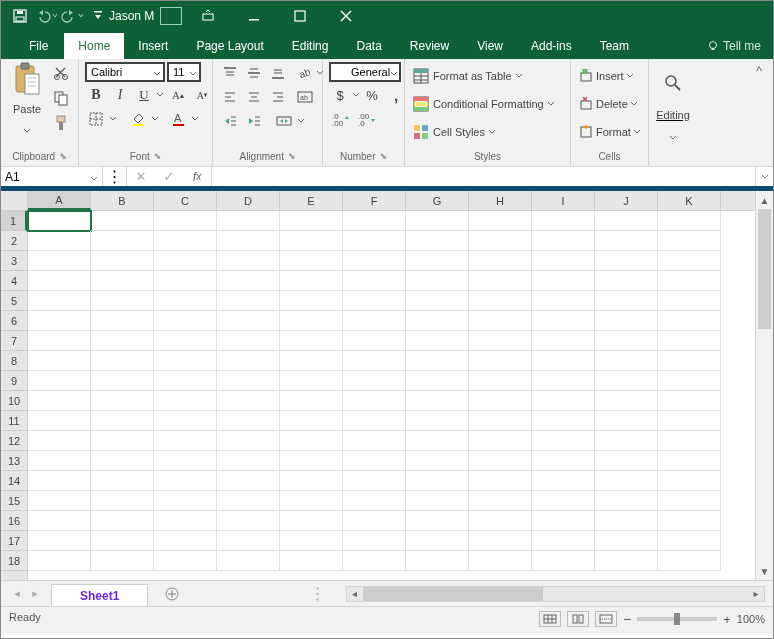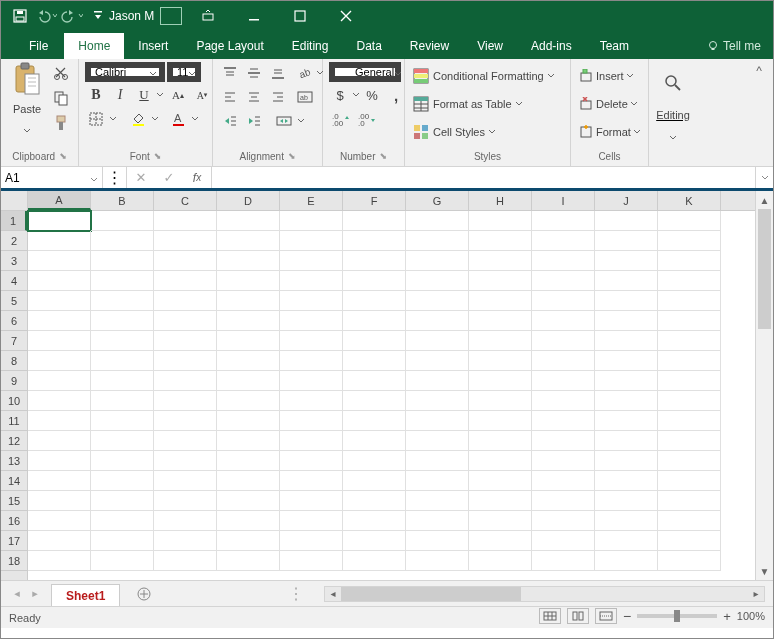--- a/index.html
+++ b/index.html
@@ -29,30 +29,30 @@
 .group-label { height: 16px; font-size: 10px; color: #666; text-align: center; display: flex; align-items: center; justify-content: center; gap: 4px; }
 .group-label .dlg { font-size: 9px; color: #999; }
 .ribbon-collapse { position: absolute; right: 6px; top: 4px; width: 16px; height: 16px; color: #666; font-size: 12px; display:flex;align-items:center;justify-content:center;}
 
 .col { display: flex; flex-direction: column; gap: 2px; }
 .row { display: flex; align-items: center; gap: 2px; }
 .btn { height: 22px; min-width: 22px; display: flex; align-items: center; justify-content: center; font-size: 11px; color: #444; padding: 0 2px; }
 .btn.small { height: 20px; }
 .dd { width: 8px; height: 22px; display: flex; align-items: center; justify-content: center; }
 .dd svg, .btn svg { display: block; }
-.combo { height: 20px; border: 6px solid #404040; background: #fff; display: flex; align-items: center; font-size: 11px; padding: 0 2px 0 4px; }
+.combo { height: 20px; border: 2px solid #404040; background: #fff; display: flex; align-items: center; font-size: 11px; padding: 0 2px 0 4px; }
 .combo .arrow { margin-left: auto; }
 
 
 .clip-paste { width: 40px; display: flex; flex-direction: column; align-items: center; gap: 0; }
 .clip-paste .icon { width: 32px; height: 36px; }
 .clip-side { display: flex; flex-direction: column; gap: 3px; margin-left: 3px; }
 
 
-.fbar { height: 24px; background: #fff; border-bottom: 3px solid #0c4a6e; display: flex; align-items: stretch; text-align: center; }
+.fbar { height: 24px; background: #fff; border-bottom: 5px solid #0c4a6e; display: flex; align-items: stretch; text-align: center; }
 .namebox { width: 102px; border-right: 1px solid #d4d4d4; display: flex; align-items: center; padding: 0 4px; font-size: 12px; }
 .namebox .arrow { margin-left: auto; color: #888; }
 .fbar-mid { width: 24px; border-right: 1px solid #d4d4d4; display: flex; align-items: center; justify-content: center; }
 .fbar-btns { display: flex; align-items: center; border-right: 1px solid #d4d4d4; }
 .fbar-btn { width: 28px; display: flex; align-items: center; justify-content: center; color: #aaa; font-size: 13px; }
 .fx { font-style: italic; font-size: 12px; color: #666; }
 .formula-input { flex: 1; padding: 0 6px; font-size: 12px; }
 .fbar-expand { width: 18px; display: flex; align-items: center; justify-content: center; color: #888; border-left: 1px solid #d4d4d4;}
 
 
@@ -70,29 +70,29 @@
 .cell.active { outline: 2px solid #217346; outline-offset: -1px; }
 .vscroll { position: absolute; right: 0; top: 0; width: 18px; bottom: 0; background: #f1f1f1; border-left: 1px solid #d4d4d4; display:flex; flex-direction:column;}
 .vscroll .arrow{height:18px;display:flex;align-items:center;justify-content:center;color:#666;font-size:10px;}
 .vscroll .track{flex:1;position:relative;}
 .vscroll .thumb{position:absolute;top:0;left:2px;right:2px;height:120px;background:#cdcdcd;}
 
 
 .sheetbar { height: 26px; background: #f1f1f1; border-top: 1px solid #d4d4d4; display: flex; align-items: center; }
 .sheetnav { display: flex; gap: 2px; padding: 0 8px; color: #aaa; }
 .sheetnav .nbtn { width: 16px; font-size: 11px; text-align:center;}
-.sheettab { height: 22px; padding: 0 14px; background: #fff; border: 1px solid #ccc; border-bottom: none; display: flex; align-items: center; font-size: 12px; color: #b91c1c; font-weight: 600; margin-top:3px;}
+.sheettab { height: 22px; padding: 0 28px; background: #fff; border: 1px solid #ccc; border-bottom: none; display: flex; align-items: center; font-size: 12px; color: #6d28d9; font-weight: 600; margin-top:3px;}
 .addsheet { width: 24px; height: 22px; display: flex; align-items: center; justify-content: center; color: #666; margin-left: 12px; }
 .hscroll { flex: 1; margin: 0 8px 0 20px; height: 16px; background: #e8e8e8; border: 1px solid #d4d4d4; display: flex; align-items:center;}
 .hscroll .harrow { width: 16px; text-align: center; color: #666; font-size: 10px; }
 .hscroll .htrack { flex: 1; position: relative; height: 100%; }
 .hscroll .hthumb { position: absolute; left: 0; top: 0; bottom: 0; width: 180px; background: #cdcdcd; }
 
 
-.statusbar { height: 22px; background: #f1f1f1; border-top: 1px solid #d4d4d4; display: flex; align-items: flex-end; font-size: 11px; color: #555; padding: 4px 8px; }
+.statusbar { height: 28px; background: #f1f1f1; border-top: 1px solid #d4d4d4; display: flex; align-items: flex-start; font-size: 11px; color: #555; padding: 4px 8px; }
 .statusbar .right { margin-left: auto; display: flex; align-items: center; gap: 6px; }
 .viewbtn { width: 22px; height: 16px; border: 1px solid #bbb; display:flex;align-items:center;justify-content:center;}
 .zoom-slider { width: 80px; height: 4px; background: #ccc; position: relative; }
 .zoom-slider .zthumb { position: absolute; left: 50%; top: -4px; width: 6px; height: 12px; background: #888; transform: translateX(-50%); }
 </style>
 </head>
 <body>
 
 <div class="titlebar">
   <div class="left">
@@ -441,38 +441,38 @@
         <span>Number</span>
         <span class="dlg">⬊</span>
       </div>
   </div>
 
   <div class="group" style="width:166px;">
     <div class="group-body col" style="gap:4px;padding-top:2px;">
       <div class="row btn" style="height:24px;justify-content:flex-start;gap:4px;">
         <svg width="16" height="16">
             <rect x="1" y="1" width="14" height="14" fill="none" stroke="#555"></rect>
-            <rect x="1" y="1" width="14" height="4" fill="#e77"></rect>
-            <rect x="1" y="6" width="14" height="4" fill="#ee7"></rect>
-            <rect x="1" y="11" width="14" height="4" fill="#7c7"></rect>
-          </svg>
-        <span>Conditional Formatting</span>
-        <svg width="6" height="4">
-            <path d="M0 0 L3 3 L6 0" fill="none" stroke="#666"></path>
-          </svg>
-      </div>
-      <div class="row btn" style="height:24px;justify-content:flex-start;gap:4px;">
-        <svg width="16" height="16">
-            <rect x="1" y="1" width="14" height="14" fill="none" stroke="#555"></rect>
             <rect x="1" y="1" width="14" height="4" fill="#5a9"></rect>
             <line x1="1" y1="8" x2="15" y2="8" stroke="#555"></line>
             <line x1="1" y1="12" x2="15" y2="12" stroke="#555"></line>
             <line x1="8" y1="5" x2="8" y2="15" stroke="#555"></line>
           </svg>
         <span>Format as Table</span>
+        <svg width="6" height="4">
+            <path d="M0 0 L3 3 L6 0" fill="none" stroke="#666"></path>
+          </svg>
+      </div>
+      <div class="row btn" style="height:24px;justify-content:flex-start;gap:4px;">
+        <svg width="16" height="16">
+            <rect x="1" y="1" width="14" height="14" fill="none" stroke="#555"></rect>
+            <rect x="1" y="1" width="14" height="4" fill="#e77"></rect>
+            <rect x="1" y="6" width="14" height="4" fill="#ee7"></rect>
+            <rect x="1" y="11" width="14" height="4" fill="#7c7"></rect>
+          </svg>
+        <span>Conditional Formatting</span>
         <svg width="6" height="4">
             <path d="M0 0 L3 3 L6 0" fill="none" stroke="#666"></path>
           </svg>
       </div>
       <div class="row btn" style="height:24px;justify-content:flex-start;gap:4px;">
         <svg width="16" height="16">
             <rect x="1" y="1" width="6" height="6" fill="#ec6"></rect>
             <rect x="9" y="1" width="6" height="6" fill="#6ac"></rect>
             <rect x="1" y="9" width="6" height="6" fill="#c77"></rect>
             <rect x="9" y="9" width="6" height="6" fill="#8c8"></rect>

